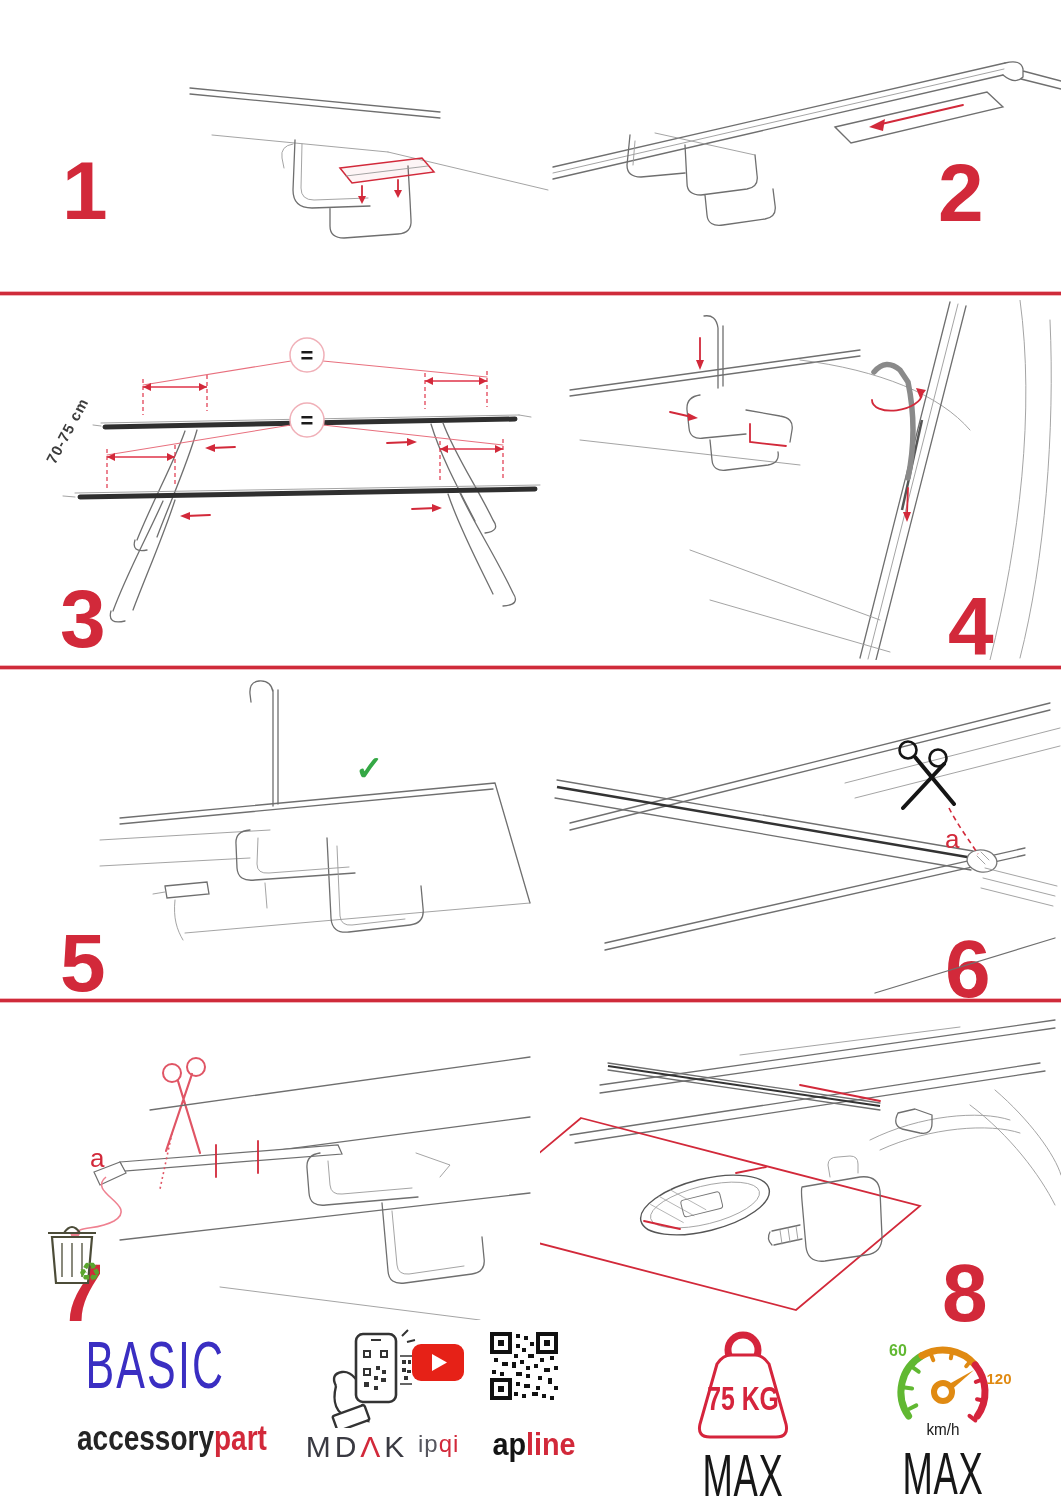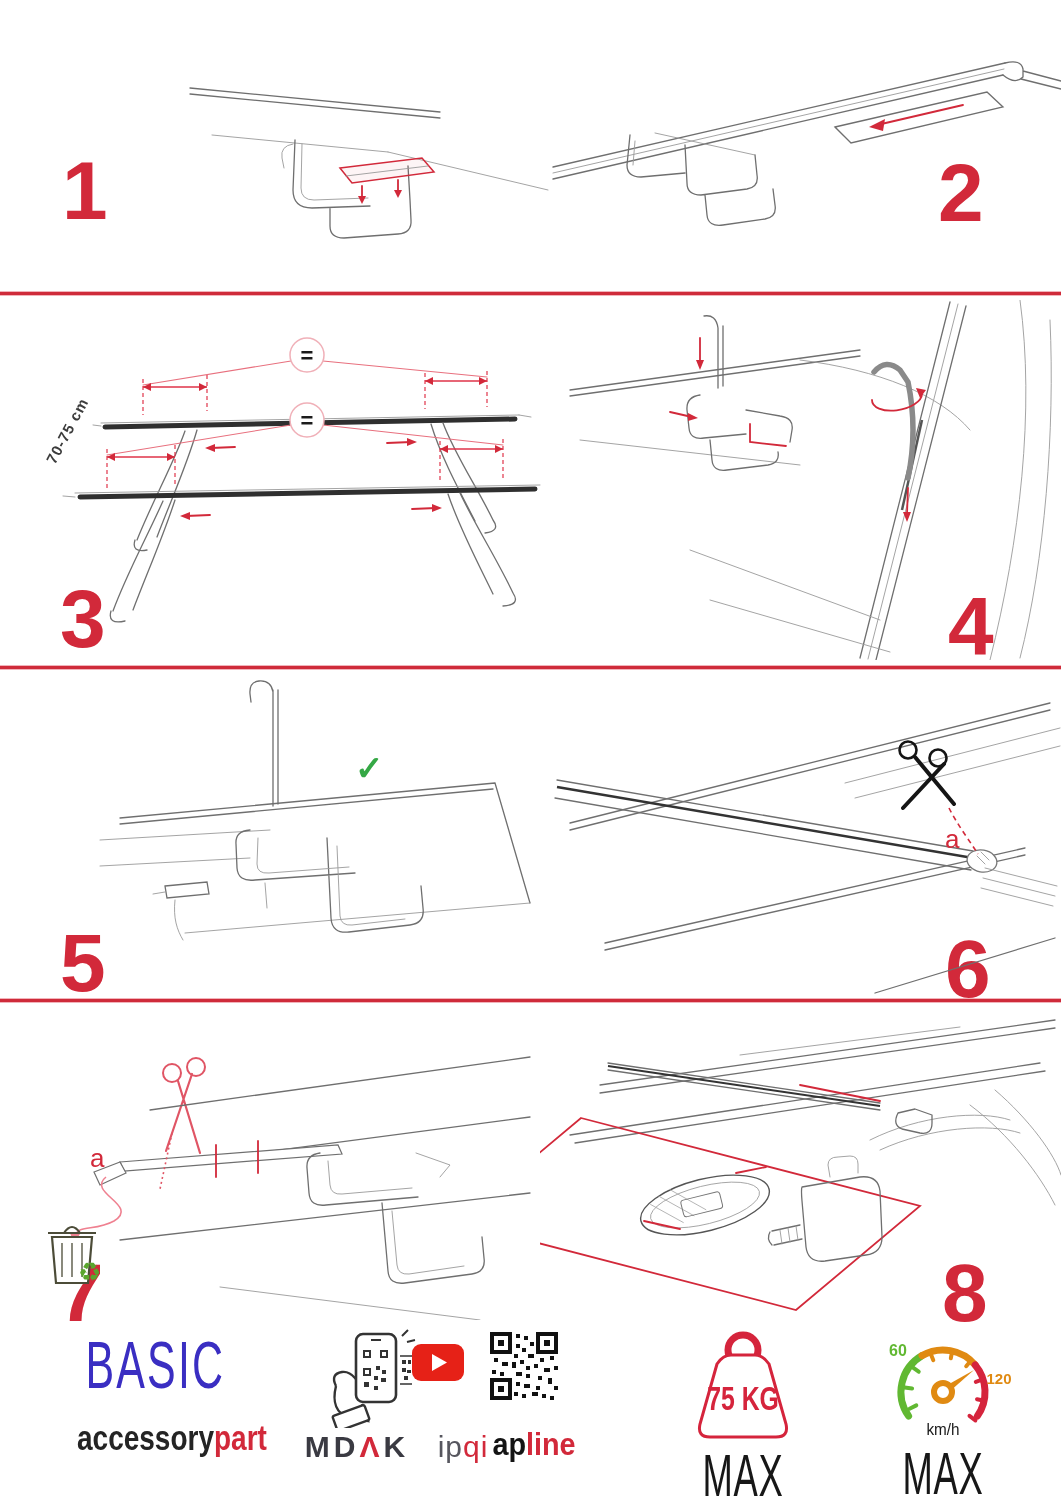--- a/index.html
+++ b/index.html
@@ -21,24 +21,24 @@
   .atxt{font:26px "Liberation Sans",sans-serif;fill:#d2293a;}
   
   .basic{position:absolute;left:62px;top:1332px;width:180px;text-align:center;
          font-size:58px;font-weight:500;color:#3a2ec2;letter-spacing:3px;line-height:1;
          transform:scale(.74,1.14);transform-origin:center top;}
   .accpart{position:absolute;left:55px;top:1420px;width:220px;text-align:center;
          font-size:35px;font-weight:700;letter-spacing:0;line-height:1;
          transform:scaleX(.8);transform-origin:center top;color:#242424;}
   .accpart .r{color:#d2293a;}
   .mdak{position:absolute;left:292px;top:1432px;width:130px;text-align:center;
-        font-size:30px;font-weight:700;letter-spacing:4px;color:#3a3a42;line-height:1;}
+        font-size:30px;font-weight:400;letter-spacing:4px;color:#3a3a42;line-height:1;}
   .mdak .r{color:#d2293a;}
-  .ipqi{position:absolute;left:418px;top:1432px;width:90px;text-align:center;
-        font-size:30px;font-weight:400;letter-spacing:1px;color:#56565e;line-height:1;}
+  .ipqi{position:absolute;left:418px;top:1432px;width:90px;
+        font-size:24px;font-weight:400;letter-spacing:1px;color:#56565e;line-height:1;}
   .ipqi .r{color:#d2293a;}
   .apline{position:absolute;left:484px;top:1428px;width:100px;text-align:center;
         font-size:32px;font-weight:600;color:#141414;line-height:1;
         transform:scaleX(.9);transform-origin:center top;}
   .apline .r{color:#d2293a;}
   .maxlbl{position:absolute;font-size:52px;font-weight:500;color:#171717;line-height:1;
         letter-spacing:1px;transform:scale(.7,1.15);transform-origin:center top;text-align:center;}
   .kmh{position:absolute;left:868px;top:1420px;width:150px;text-align:center;
        font-size:17px;color:#1a1a1a;transform:scaleX(.9);transform-origin:center top;}
   .check{position:absolute;left:355px;top:748px;font-size:34px;font-weight:700;color:#35a845;}

